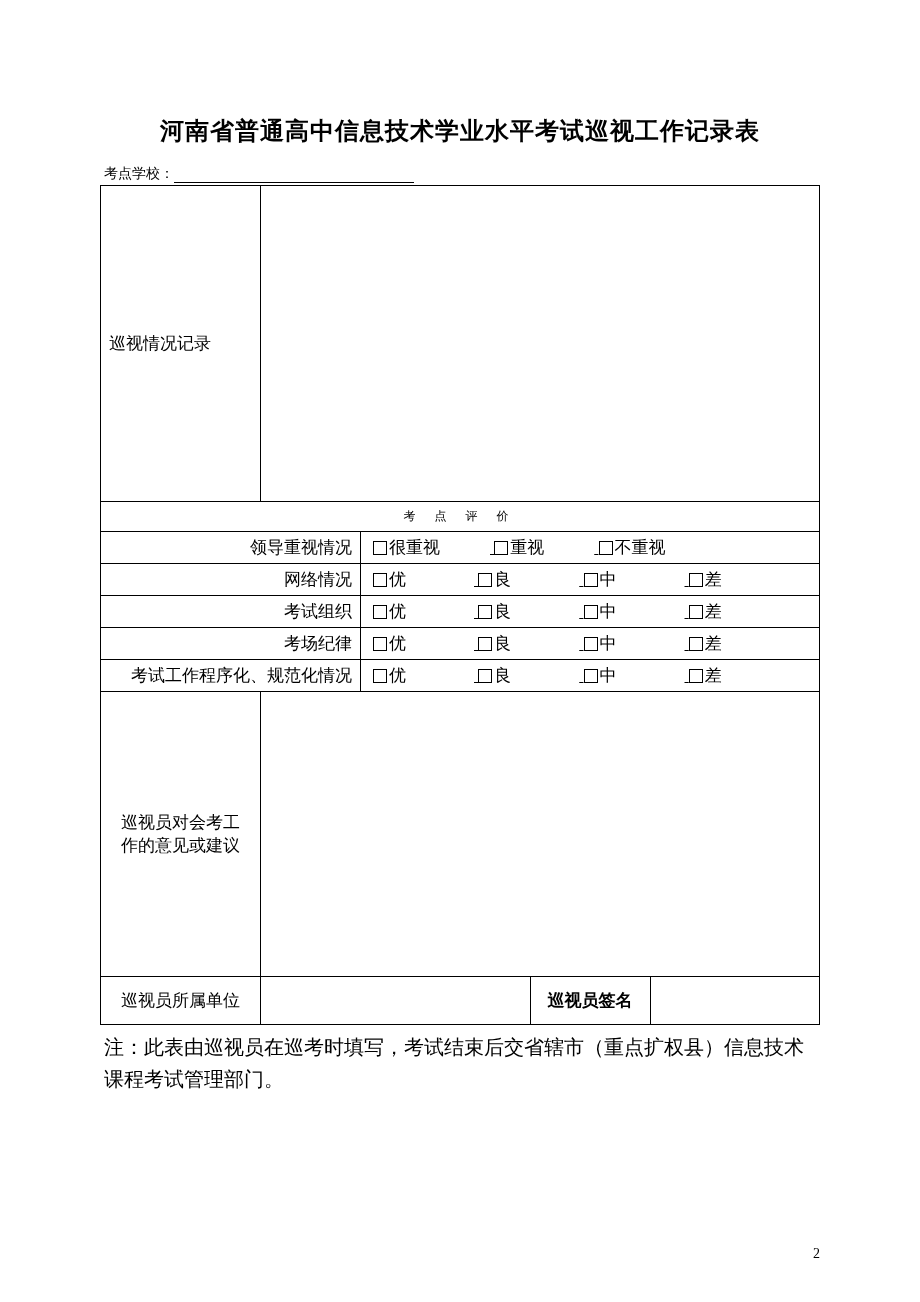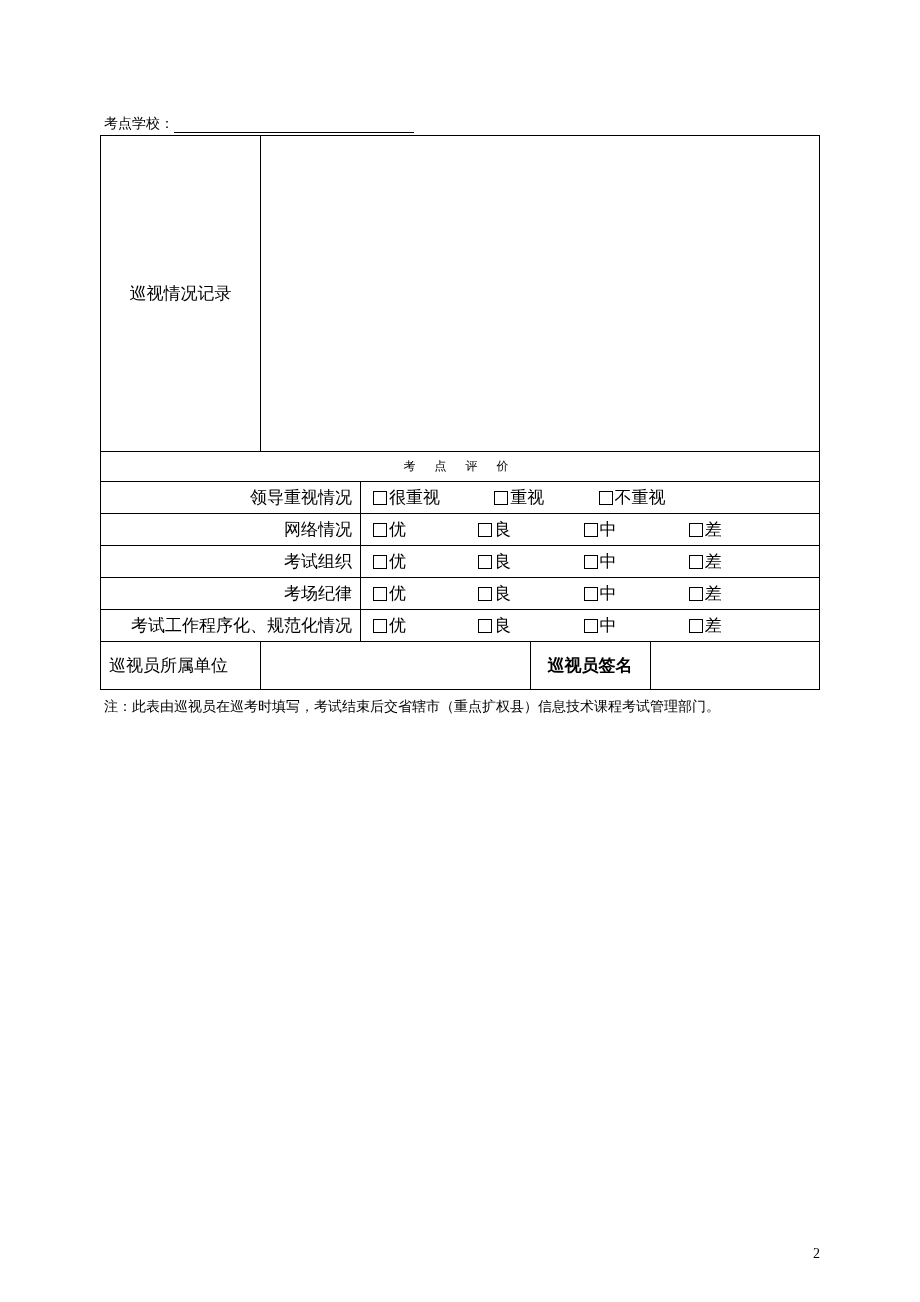--- a/index.html
+++ b/index.html
@@ -44,30 +44,31 @@
       padding: 4px 8px;
       vertical-align: middle;
       height: 30px;
     }
     .row-header {
       text-align: right;
       padding-left: 8px;
     }
     .big-cell {
       height: 316px;
-      text-align: center;
+      text-align: left;
       vertical-align: middle;
     }
     .section-header {
       text-align: center;
       letter-spacing: 8px;
       font-size: 12px;
     }
     .options-cell {
       padding-left: 12px;
+      text-decoration: underline;
     }
     .checkbox {
       display: inline-block;
       width: 14px;
       height: 14px;
       border: 1px solid #000;
       vertical-align: middle;
       margin-right: 2px;
       position: relative;
       top: -1px;
@@ -81,36 +82,37 @@
     .opt-4 .opt { margin-right: 68px; }
     .opt-4 .opt:last-child { margin-right: 0; }
     .opinion-cell {
       height: 285px;
       text-align: center;
       vertical-align: middle;
       padding: 0 18px;
     }
     .sig-row td { height: 48px; }
     .note {
-      font-size: 14px;
+      font-size: 20px;
       margin-top: 6px;
       padding-left: 4px;
       line-height: 1.6;
     }
     .page-num {
       position: absolute;
       bottom: 40px;
       right: 100px;
       font-size: 14px;
     }
   </style>
 </head>
 <body>
 
 <div class="page">
+  <div class="title">河南省普通高中信息技术学业水平考试巡视工作记录表</div>
   <div class="school-line">
     <span>考点学校：</span><span class="underline"></span>
   </div>
 
   <table>
     <colgroup>
       <col style="width:160px">
       <col style="width:100px">
       <col>
       <col style="width:120px">
@@ -171,23 +173,27 @@
     <tr>
       <td colspan="2" class="row-header">考试工作程序化、规范化情况</td>
       <td colspan="3" class="options-cell opt-4">
         <span class="opt"><span class="checkbox"></span><span>优</span></span>
         <span class="opt"><span class="checkbox"></span><span>良</span></span>
         <span class="opt"><span class="checkbox"></span><span>中</span></span>
         <span class="opt"><span class="checkbox"></span><span>差</span></span>
       </td>
     </tr>
 
+    <tr>
+      <td class="opinion-cell">巡视员对会考工作的意见或建议</td>
+      <td colspan="4"></td>
+    </tr>
 
     <tr class="sig-row">
-      <td class="row-header" style="text-align:left;">巡视员所属单位</td>
+      <td class="row-header" style="text-align:center;">巡视员所属单位</td>
       <td colspan="2"></td>
       <td style="text-align:center;font-weight:bold;">巡视员签名</td>
       <td></td>
     </tr>
   </tbody>
     </table>
 
   <div class="note">注：此表由巡视员在巡考时填写，考试结束后交省辖市（重点扩权县）信息技术课程考试管理部门。</div>
 </div>
 

